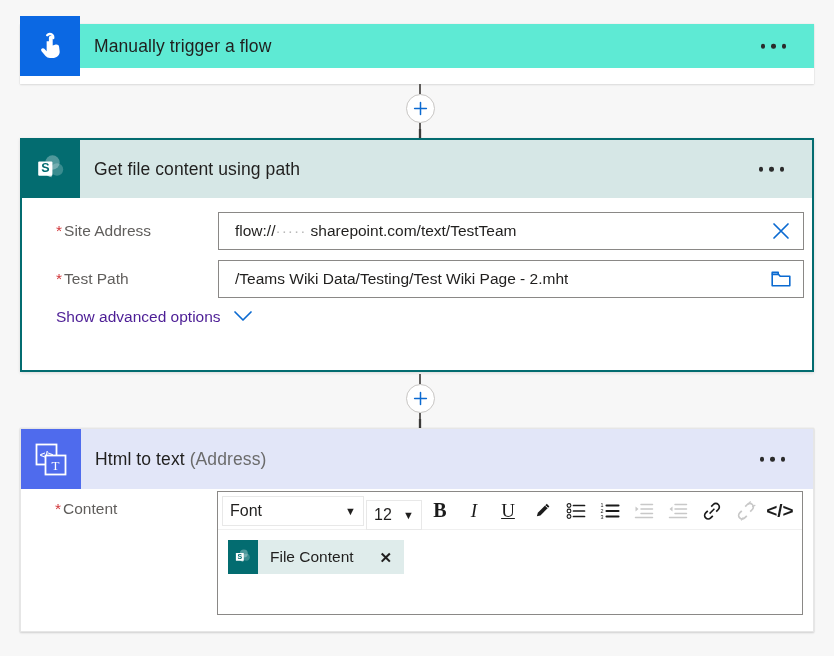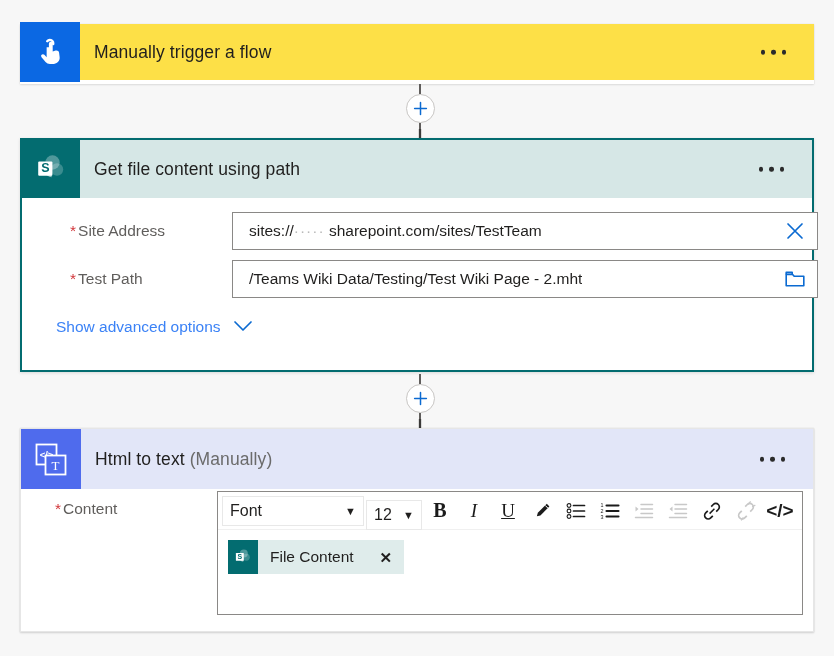--- a/index.html
+++ b/index.html
@@ -68,22 +68,22 @@
 
   
   #trigger-card {
     left: 20px;
     top: 24px;
     width: 794px;
     height: 60px;
     box-shadow: 0 1px 2px rgba(0,0,0,0.10), 0 0 1px rgba(0,0,0,0.12);
   }
   #trigger-card .card-header {
-    background: #fde047;
-    height: 56px;
+    background: #5eead4;
+    height: 44px;
   }
   #trigger-card .card-icon { background: #0b68e3; }
 
   
   #sp-card {
     left: 20px;
     top: 138px;
     width: 794px;
     height: 234px;
     border: 2px solid #036c70;
@@ -97,21 +97,21 @@
   .sp-body {
     padding: 14px 0 0 0;
     background: #fff;
     height: calc(100% - 58px);
     box-sizing: border-box;
   }
   .field-row {
     display: flex;
     align-items: center;
     margin: 0 0 10px 0;
-    padding-left: 30px;
+    padding-left: 16px;
   }
   .field-label {
     width: 180px;
     flex: 0 0 180px;
     font-size: 15.5px;
     color: #605e5c;
     padding-left: 18px;
     box-sizing: border-box;
     white-space: nowrap;
   }
@@ -147,22 +147,21 @@
     transform: translateY(-50%);
     cursor: pointer;
     display: flex;
     align-items: center;
   }
   .adv-link {
     display: inline-flex;
     align-items: center;
     gap: 12px;
     margin-left: 34px;
-    margin-top: 10px;
-    color: #3b82f6;
+    color: #4c1d95;
     font-size: 15.5px;
     cursor: pointer;
   }
 
   
   #htt-card {
     left: 20px;
     top: 428px;
     width: 794px;
     height: 204px;
@@ -352,22 +351,22 @@
 
     <div class="sp-body">
 
       
       <div class="field-row">
         <div class="field-label">
           <span class="req">*</span><span>Site Address</span>
         </div>
         <div class="field-input">
           <div class="field-value">
-            <span>sites://</span><span class="redact">·····</span>
-            <span>sharepoint.com/sites/TestTeam</span>
+            <span>flow://</span><span class="redact">·····</span>
+            <span>sharepoint.com/text/TestTeam</span>
           </div>
           <div class="field-action">
             <svg width="20" height="20" viewBox="0 0 20 20" aria-hidden="true">
               <path d="M3 3l14 14M17 3L3 17" stroke="#0b6ad1" stroke-width="1.7" stroke-linecap="round"></path>
             </svg>
           </div>
         </div>
       </div>
 
       
@@ -420,21 +419,21 @@
         <svg width="38" height="38" viewBox="0 0 38 38" aria-hidden="true">
           <rect x="4.5" y="4.5" width="20" height="20" fill="none" stroke="#ffffff" stroke-width="1.8"></rect>
           <text x="14.5" y="18.2" font-family="Liberation Sans, sans-serif" font-size="9.5" font-weight="bold" fill="#ffffff" text-anchor="middle">&lt;/&gt;</text>
           <rect x="13.5" y="15.5" width="20" height="19" fill="#4f6bed"></rect>
           <rect x="13.5" y="15.5" width="20" height="19" fill="none" stroke="#ffffff" stroke-width="1.8"></rect>
           <text x="23.5" y="30.0" font-family="Liberation Serif, serif" font-size="13" fill="#ffffff" text-anchor="middle">T</text>
         </svg>
       </div>
       <div class="card-title">
         <span>Html to text</span>
-        <span class="preview">(Manually)</span>
+        <span class="preview">(Address)</span>
       </div>
       <div class="ellipsis">
         <i></i>
         <i></i>
         <i></i>
       </div>
     </div>
 
     <div class="htt-body">
       <div class="field-label" style="padding-top:9px;">

